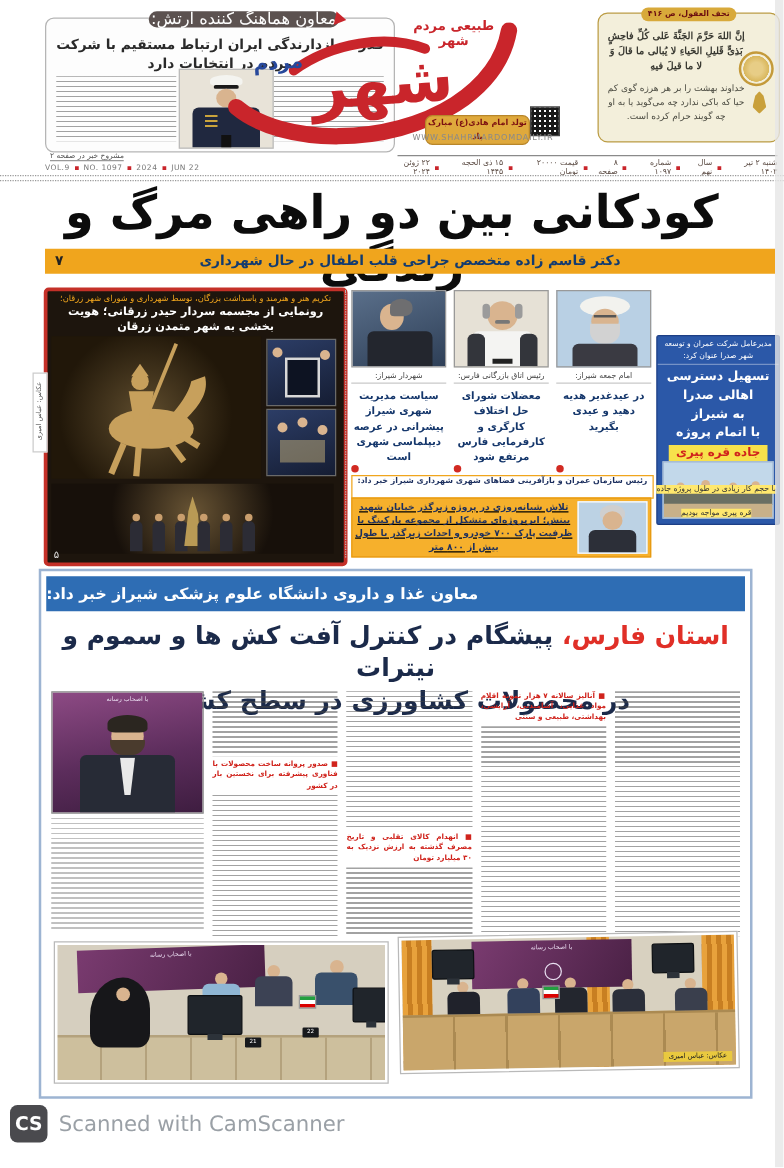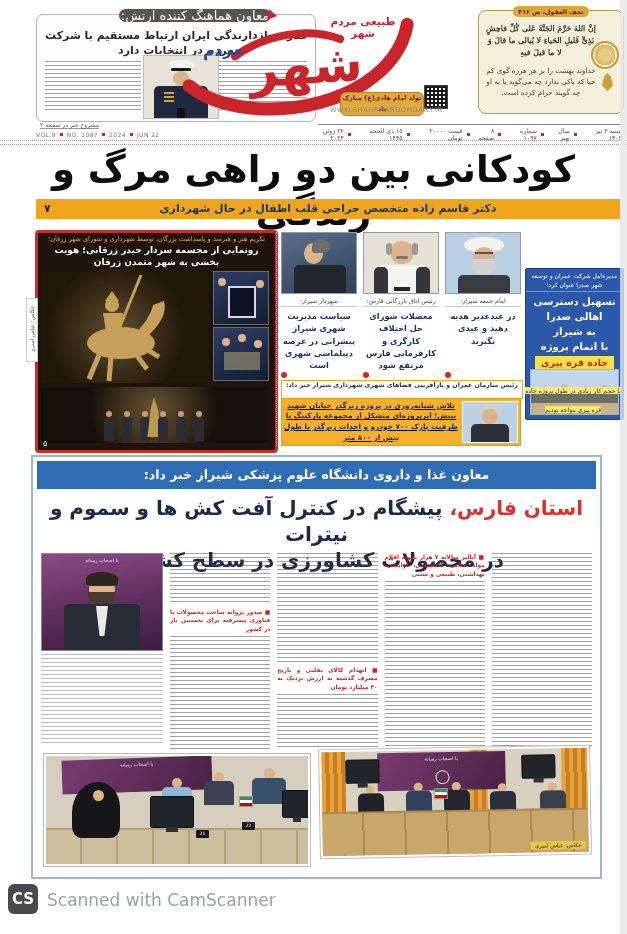--- a/index.html
+++ b/index.html
@@ -77,21 +77,21 @@
   .sadrakick{font-size:6.1px;color:#fff;text-align:center;padding:3px 2px 2px 2px;line-height:1.4;
              border-bottom:1px solid rgba(255,255,255,.35);}
   .sadrahead{font-size:10px;font-weight:bold;color:#fff;text-align:center;line-height:1.5;margin-top:2px;}
   .sadrahl{display:inline-block;background:#f7e14b;color:#d0231c;font-weight:bold;font-size:9.5px;padding:0 6px;margin-top:2px;}
   .sadraphoto{position:absolute;left:4px;bottom:4px;width:87px;height:44px;background:#c2d8ea;overflow:hidden;border:1px solid #9db4d2;}
   .ycap{background:#ffe86e;font-size:6.2px;color:#333;line-height:1.5;box-decoration-break:clone;}
   .goyim{font-size:9.3px;font-weight:bold;color:#151515;text-align:center;line-height:1.6;}
   
   .bigsec{left:31px;top:455px;width:567px;height:420px;border:2px solid #9db4d2;background:#fff;}
   .bigbanner{position:absolute;left:4px;right:4px;top:4px;height:28px;background:#2e6db4;color:#fff;
-             font-weight:bold;font-size:12.5px;line-height:28px;text-align:center;}
+             font-weight:bold;font-size:12.5px;line-height:28px;text-align:left;}
   .bighead{font-size:20px;font-weight:900;color:#1b2a4a;text-align:center;line-height:1.3;}
   .bighl{color:#e02f27;text-align:right;}
   .bodycols{position:absolute;left:8px;right:8px;top:96px;height:196px;display:flex;flex-direction:row-reverse;gap:7px;}
   .bcol{flex:1;display:flex;flex-direction:column;gap:3px;}
   .redsub{font-size:5.8px;font-weight:bold;color:#d0231c;line-height:1.45;text-align:justify;}
   .pressphoto{width:122px;flex:none;}
   .purpleshot{height:96px;background:linear-gradient(170deg,#8d4a84 0%,#5c2d5c 55%,#3e1d40 100%);position:relative;overflow:hidden;border:1px solid #888;}
   .bannertxt{font-size:5px;color:#eadcf0;text-align:center;margin-top:3px;}
   .photoframe{background:#fff;border:1px solid #b9b9b9;padding:2px;box-sizing:border-box;}
   .scene{position:relative;width:100%;height:100%;overflow:hidden;background:#d6cfbf;}

